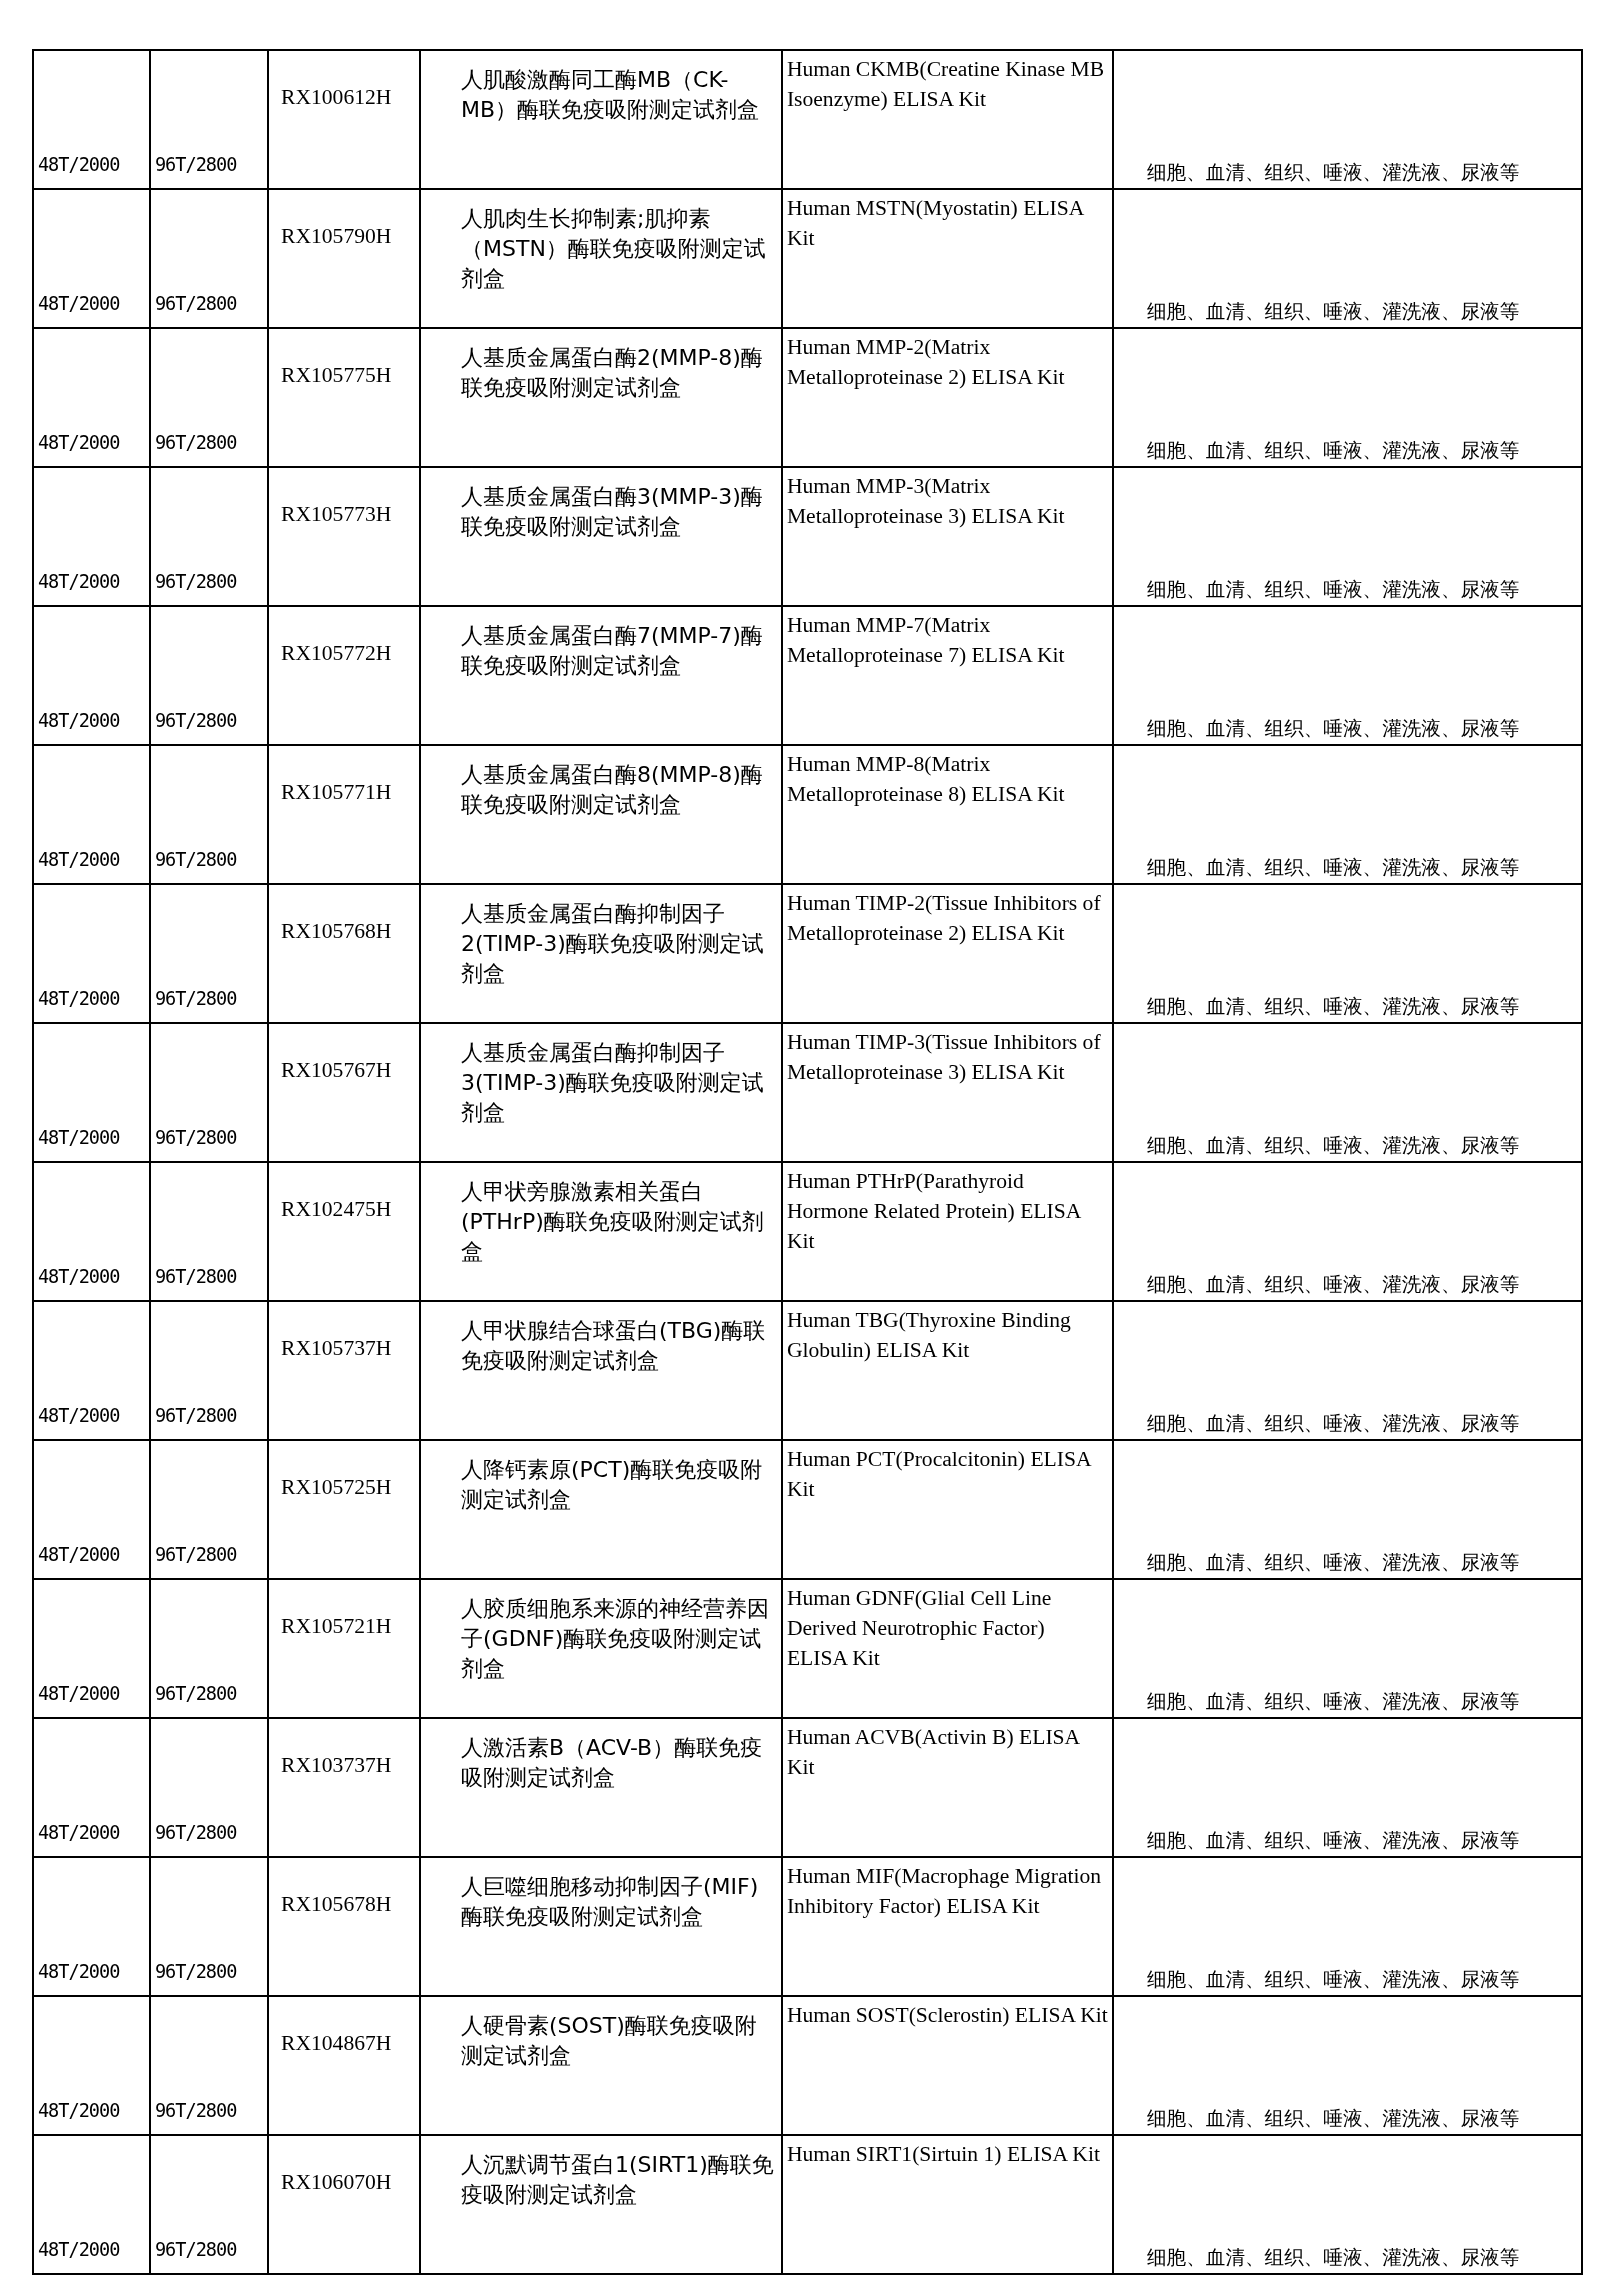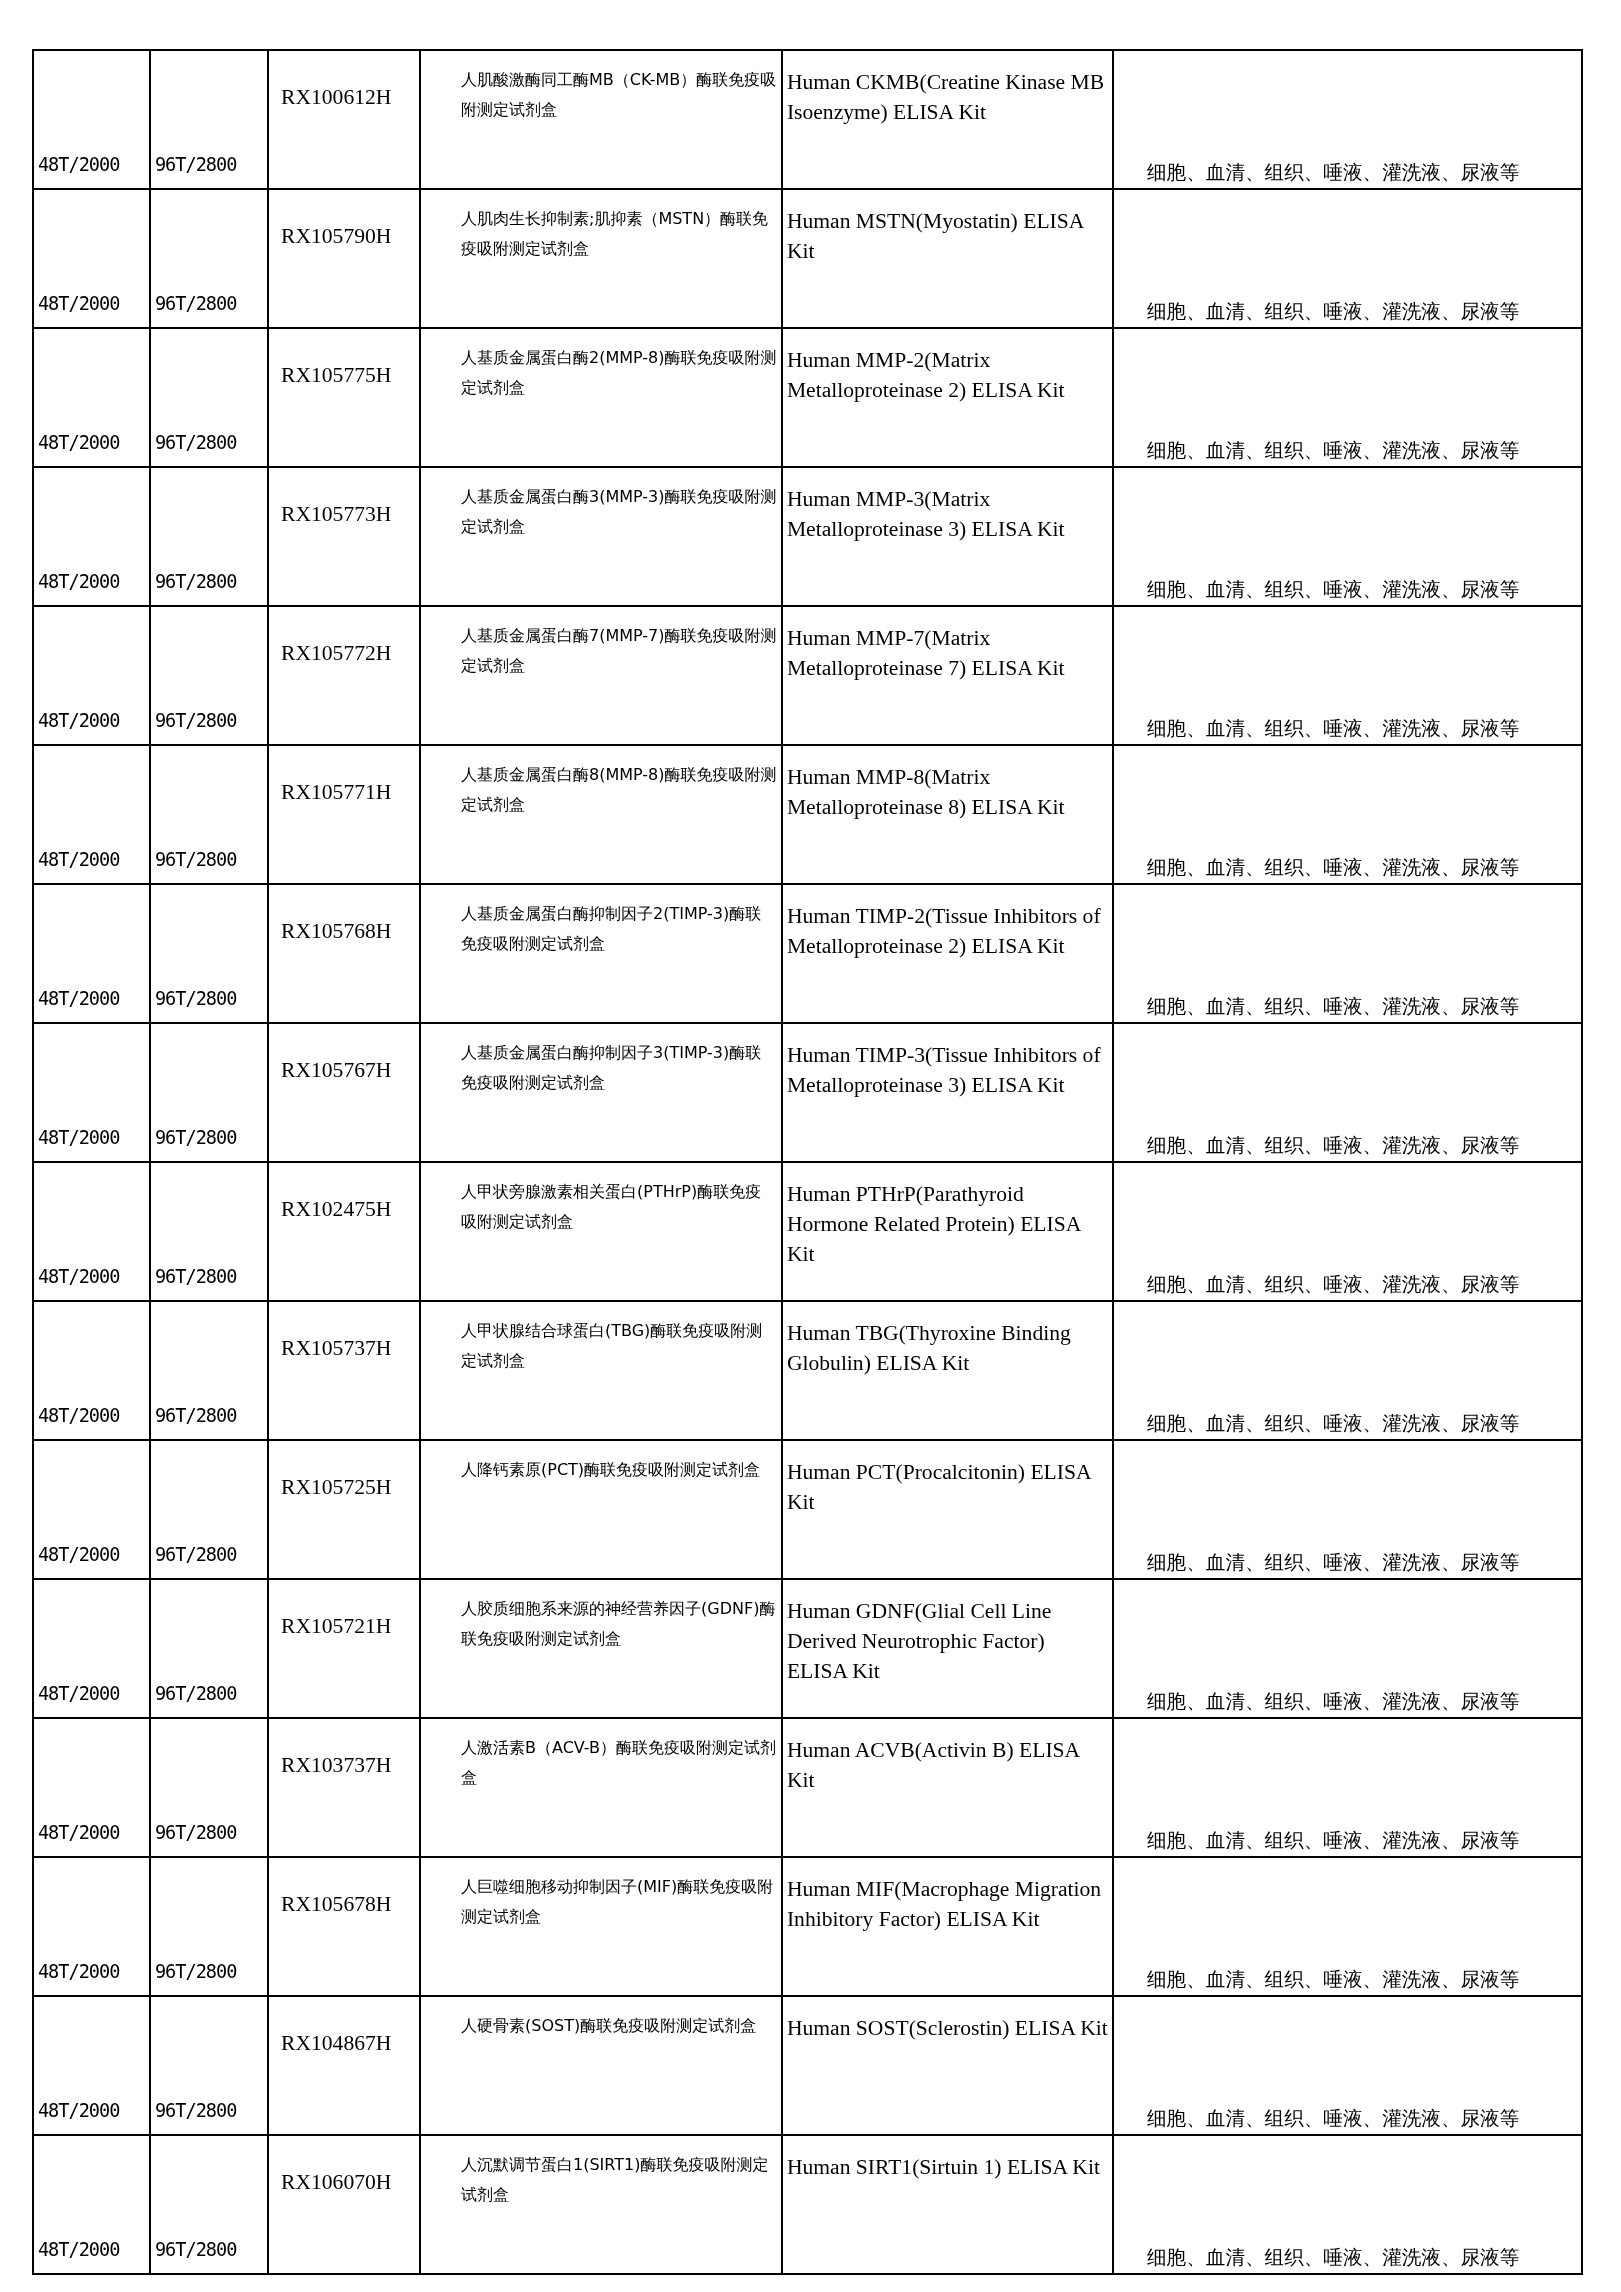--- a/index.html
+++ b/index.html
@@ -1,22 +1,22 @@
 <!DOCTYPE html>
 <html><head>
 <meta charset="utf-8">
 <style>
   html,body{margin:0;padding:0;background:#fff;}
   body{width:1621px;height:2293px;position:relative;overflow:hidden;}
   #tbl{position:absolute;left:32px;top:49px;border-collapse:collapse;table-layout:fixed;width:1548px;}
   #tbl td{border:2.9px solid #000;height:106px;padding:0 3.9px;vertical-align:top;color:#000;font-size:21.6px;line-height:30px;overflow:hidden;}
   #tbl td.c0,#tbl td.c1{vertical-align:bottom;font-family:"DejaVu Sans Mono",monospace;font-size:18.6px;letter-spacing:-1px;padding-bottom:8px;}
   #tbl td.c2{vertical-align:top;padding-top:31px;font-family:"Liberation Serif",serif;font-size:21.6px;padding-left:12px;}
-  #tbl td.c3{font-family:"DejaVu Sans",sans-serif;font-size:16px;line-height:30px;padding-top:13.7px;padding-left:40px;}
-  #tbl td.c4{font-family:"Liberation Serif",serif;font-size:21.6px;line-height:30px;padding-top:16px;border-radius:6px;}
+  #tbl td.c3{font-family:"DejaVu Sans",sans-serif;font-size:22px;line-height:30px;padding-top:13.7px;padding-left:40px;}
+  #tbl td.c4{font-family:"Liberation Serif",serif;font-size:21.6px;line-height:30px;padding-top:3px;border-radius:6px;}
   #tbl td.c5{vertical-align:bottom;font-family:"DejaVu Sans",sans-serif;font-size:19.6px;padding-bottom:0;white-space:nowrap;padding-left:33px;}
 </style>
 </head>
 <body>
 
 <table id="tbl">
   <colgroup>
     <col style="width:117px">
       <col style="width:118px">
       <col style="width:152px">

